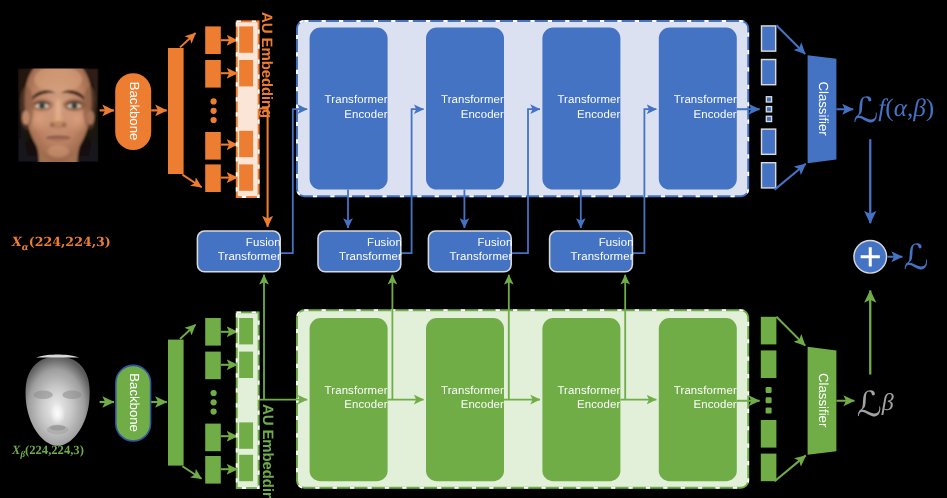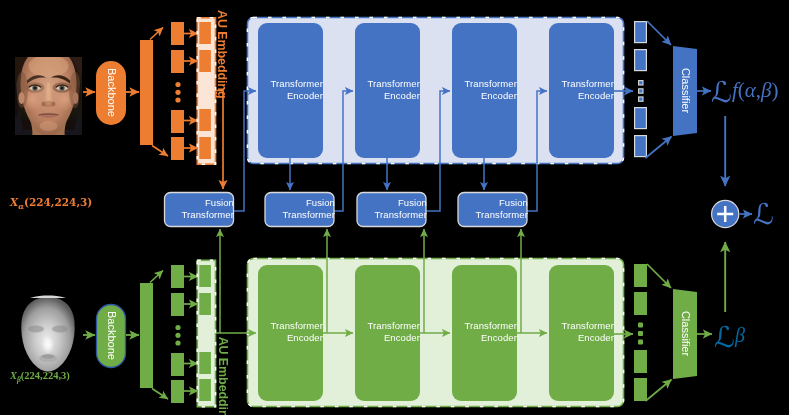--- a/index.html
+++ b/index.html
@@ -369,19 +369,19 @@
   <div class="vlbl" style="left:61px;top:87px;width:100px;transform:rotate(90deg);">Backbone</div>
   <div class="vlbl" style="left:61px;top:330px;width:100px;transform:rotate(90deg);">Backbone</div>
 
   <div class="vlbl aul" style="left:172px;top:48px;width:100px;color:#ED7D31;transform:rotate(90deg);">AU Embedding</div>
   <div class="vlbl aul" style="left:173px;top:378px;width:100px;color:#70AD47;transform:rotate(90deg);">AU Embeddings</div>
 
   <div class="vlbl" style="left:635px;top:85px;width:100px;transform:rotate(90deg);">Classifier</div>
   <div class="vlbl" style="left:635px;top:328px;width:100px;transform:rotate(90deg);">Classifier</div>
 
   <div class="loss" style="left:711px;top:75px;color:#4473C4;"><span class="scr">ℒ</span><span class="sup"><span class="fi">f</span><span class="par">(</span><span class="gk">α</span><span class="cm">,</span><span class="gk">β</span><span class="par">)</span></span></div>
-  <div class="loss" style="left:714px;top:320px;color:#0369a1;"><span class="scr">ℒ</span><span class="sup2">β</span></div>
+  <div class="loss" style="left:714px;top:320px;color:#a3a3a3;"><span class="scr">ℒ</span><span class="sup2">β</span></div>
   <div class="loss" style="left:753px;top:197px;color:#4473C4;"><span class="scr">ℒ</span></div>
 
   <div class="inlbl" style="left:10px;top:150px;color:#ED7D31;margin-top:46px;"><span class="iv">X</span><span class="isub">α</span><span class="ip">(224,224,3)</span></div>
   <div class="inlbl" style="left:10px;top:370px;color:#70AD47;font-family:Liberation Serif, serif;"><span class="iv">X</span><span class="isub">β</span><span class="ip">(224,224,3)</span></div>
 </div>
 </div>
 
 </body></html>

